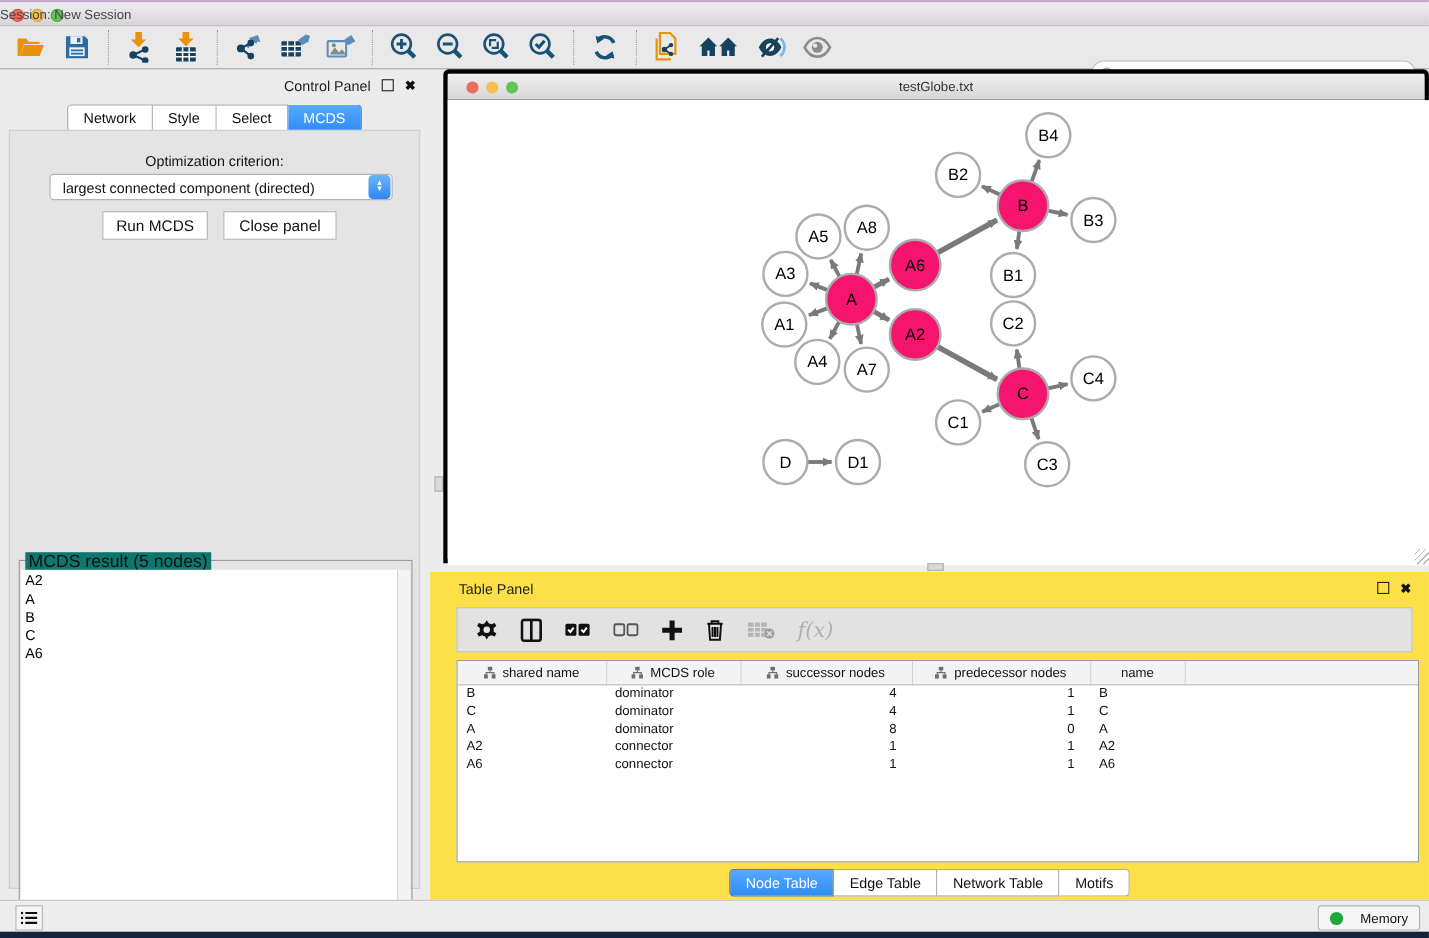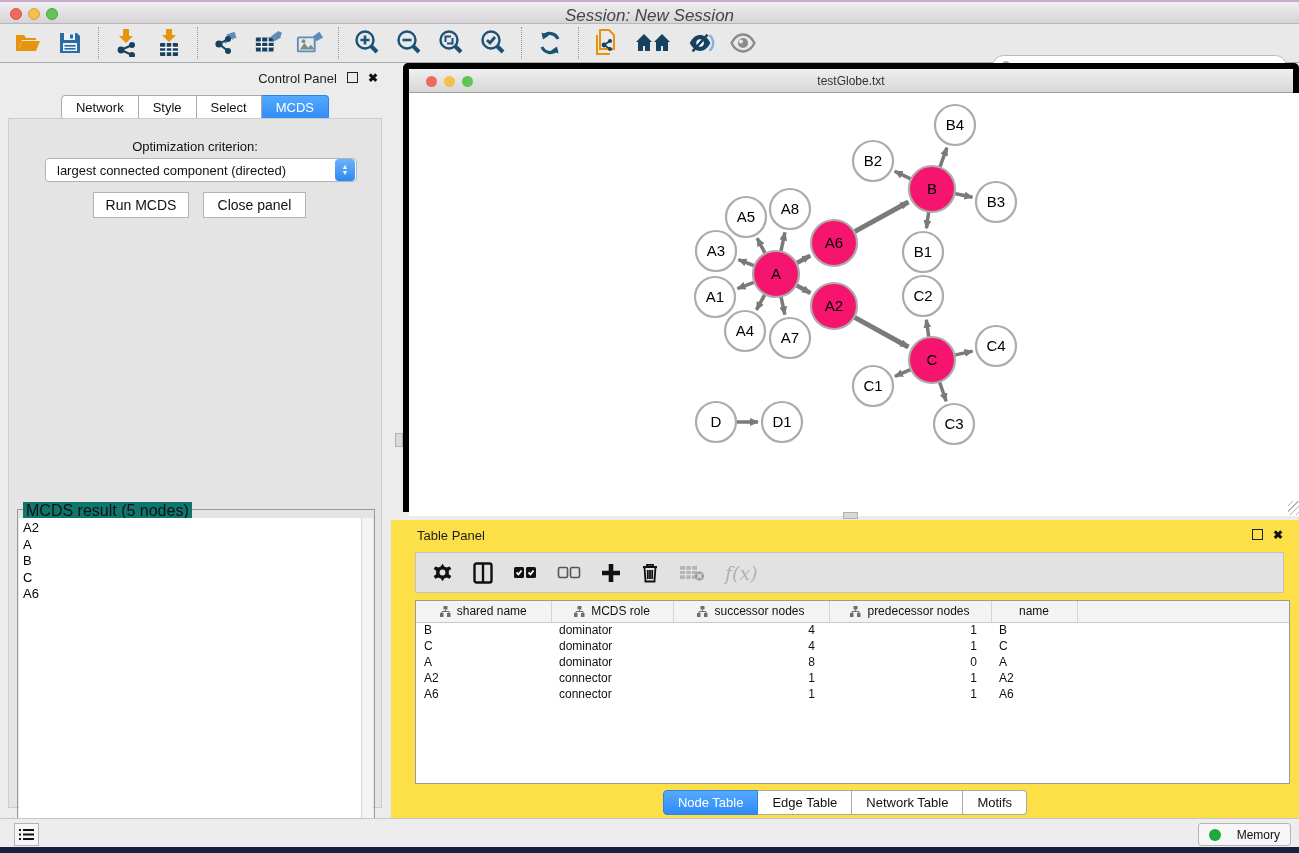--- a/index.html
+++ b/index.html
@@ -8,21 +8,21 @@
   .abs { position:absolute; }
 
   
   #titlebar { left:0; top:0; width:1299px; height:24px;
     background:linear-gradient(#f0eef1,#d6d4d7);
     border-top:2px solid #c9aacf; border-bottom:1px solid #b8b6b9; }
   .tl-dot { width:12px; height:12px; border-radius:50%; top:6px; }
   #titlebar .t-red{ left:10px; background:#ec6a5e; border:1px solid #d55549;}
   #titlebar .t-yellow{ left:28px; background:#f4bf4f; border:1px solid #d9a33b;}
   #titlebar .t-green{ left:46px; background:#61c454; border:1px solid #4aa73e;}
-  #app-title { width:100%; text-align:center; top:4px; font-size:17px; color:#444;font-style:italic; }
+  #app-title { width:100%; text-align:left; top:4px; font-size:12px; color:#444; }
 
   
   #toolbar { left:0; top:24px; width:1299px; height:39px; background:#e9e9e9;
     border-bottom:1px solid #a9a9a9; display:flex; align-items:center; }
   .tb-group { display:flex; align-items:center; gap:14px; padding:0 14px; }
   .tb-sep { width:1px; height:32px; border-left:1px dotted #999; }
   .tb-btn { width:28px; height:28px; display:flex; align-items:center;
     justify-content:center; }
   #search-wrap { position:absolute; right:12px; top:31px; width:295px; height:23px;
     background:#fff; border:1px solid #b9b9b9; border-radius:12px;
@@ -63,21 +63,21 @@
     border:1px solid #9a9a9a; }
   #result-legend { position:absolute; top:-8px; left:5px; background:#0f766e;
     font-size:16px; color:#111; padding:0 3px; }
   #result-list { position:absolute; left:1px; top:8px; width:344px; bottom:1px;
     background:#fff; font-size:13px; line-height:16.5px; padding:2px 0 0 4px; }
   #result-scroll { position:absolute; right:1px; top:8px; width:12px; bottom:1px;
     background:#f4f4f4; border-left:1px solid #d6d6d6; }
 
   
   #net-window { left:403px; top:63px; width:896px; height:449px;
-    border:6px solid #000000; border-radius:5px 5px 0 0; background:#fff; }
+    border:4px solid #000000; border-radius:5px 5px 0 0; background:#fff; }
   #net-titlebar { height:24px; background:linear-gradient(#efefef,#d7d7d7);
     border-bottom:1px solid #9c9c9c; border-radius:4px 4px 0 0; position:relative; }
   #net-titlebar .t-red{ left:17px; top:7px; width:11px; height:11px; background:#ec6a5e;}
   #net-titlebar .t-yellow{ left:35px; top:7px; width:11px; height:11px; background:#f4bf4f;}
   #net-titlebar .t-green{ left:53px; top:7px; width:11px; height:11px; background:#61c454;}
   #net-title { width:100%; text-align:center; top:5px; font-size:12px; color:#333; }
   #net-canvas { position:relative; width:894px; height:423px; background:#fff; }
   #resize-grip { right:1px; bottom:1px; width:14px; height:14px;
     background:repeating-linear-gradient(135deg,transparent 0 3px,#b5b5b5 3px 4px); }
   .divider-knob { background:#d9d9d9; border:1px solid #b0b0b0; }

